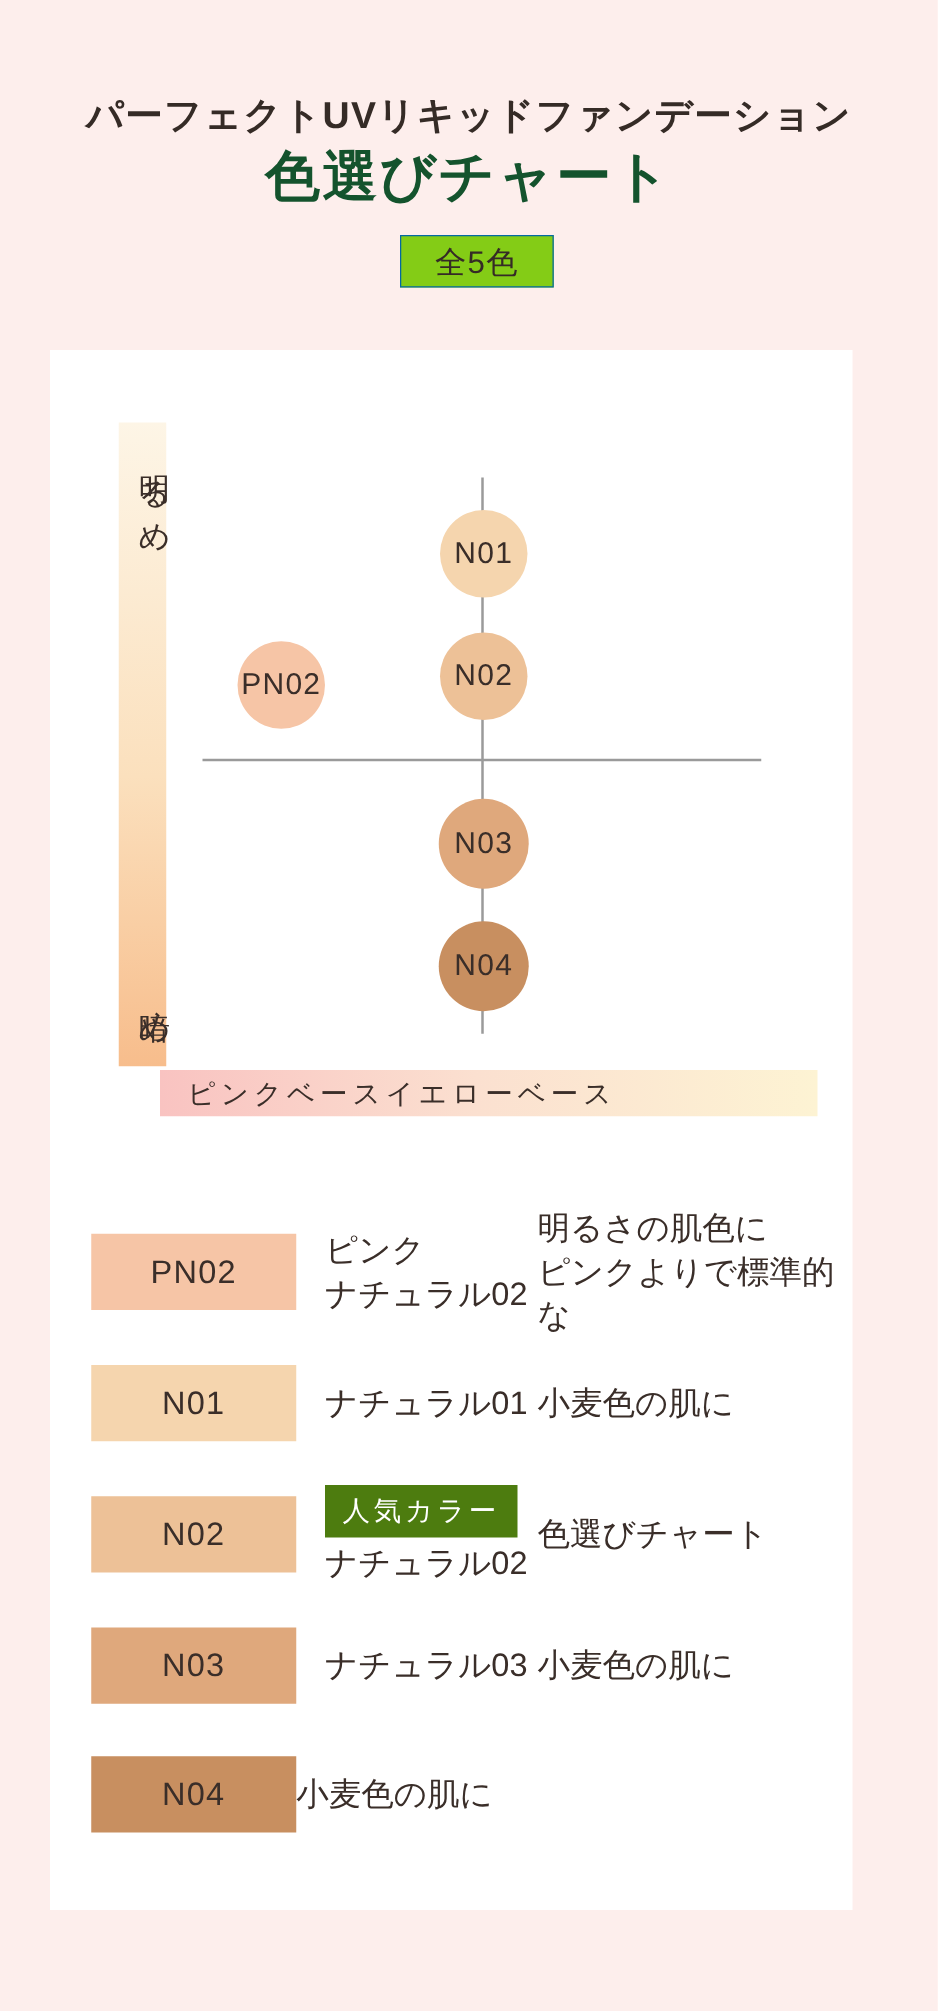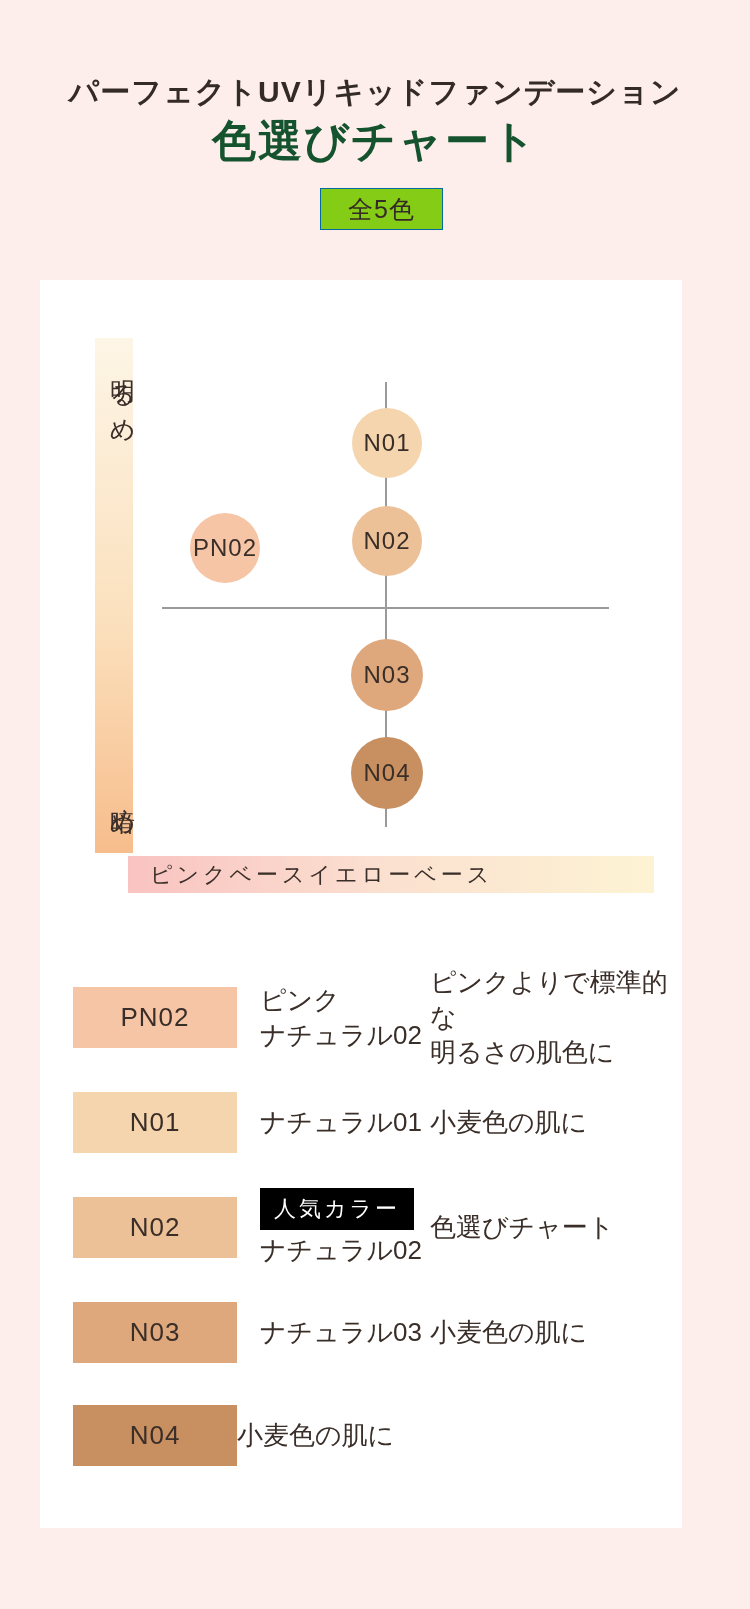--- a/index.html
+++ b/index.html
@@ -132,43 +132,43 @@
 
     <div class="legend-row row-1">
       <div class="swatch" style="background: rgb(246, 197, 166);">
         <span>PN02</span>
       </div>
       <div class="name-col">
         <div>ピンク</div>
         <div>ナチュラル02</div>
       </div>
       <div class="desc-col">
+        <div>明るさの肌色に</div>
         <div>ピンクよりで標準的な</div>
-        <div>明るさの肌色に</div>
       </div>
     </div>
 
     <div class="legend-row row-2">
       <div class="swatch" style="background: rgb(245, 213, 174);">
         <span>N01</span>
       </div>
       <div class="name-col">
         <div>ナチュラル01</div>
       </div>
       <div class="desc-col">
         <div>小麦色の肌に</div>
       </div>
     </div>
 
     <div class="legend-row row-3">
       <div class="swatch" style="background: rgb(237, 193, 151);">
         <span>N02</span>
       </div>
       <div class="name-col">
-        <span class="pop-badge" style="background: #000000;">人気カラー</span>
+        <span class="pop-badge" style="background: #4d7c0f;">人気カラー</span>
         <div>ナチュラル02</div>
       </div>
       <div class="desc-col">
         <div>色選びチャート</div>
       </div>
     </div>
 
     <div class="legend-row row-4">
       <div class="swatch" style="background: rgb(223, 168, 124);">
         <span>N03</span>

